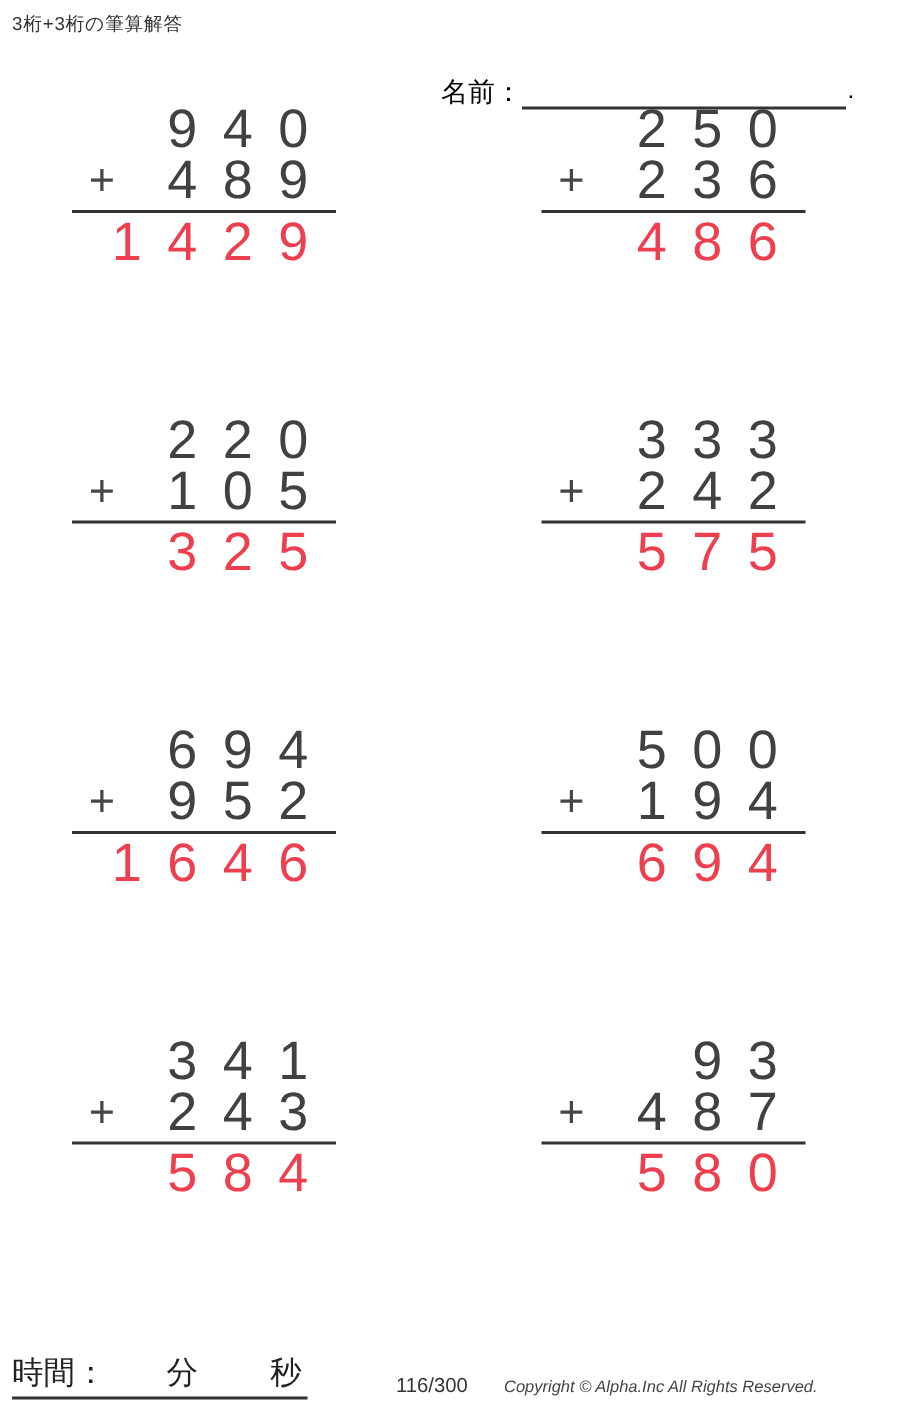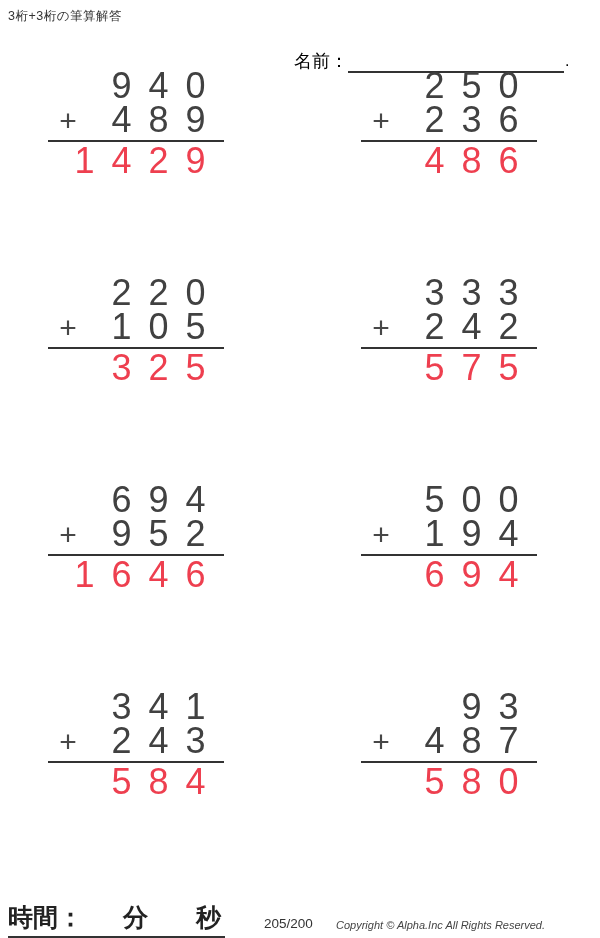--- a/index.html
+++ b/index.html
@@ -58,21 +58,21 @@
     border-top:2px solid var(--line-dark);
     margin:3px 0 2px 0;width:176px;
   }
   .answer-row .cell{color:var(--answer-red);}
   
   .time-line{
     position:absolute;left:8px;top:901px;
     display:inline-flex;align-items:flex-end;
     border-bottom:2px solid #333;
     padding:0 4px 2px 0;
-    font-size:25px;color:#222;font-weight:bold;
+    font-size:21px;color:#222;
   }
   .time-min{margin-left:40px;}
   .time-sec{margin-left:48px;}
   .page-number{
     position:absolute;left:264px;top:916px;
     font-size:13.5px;color:#333;
   }
   .copyright{
     position:absolute;left:336px;top:919px;
     font-size:11px;color:#444;font-style:italic;
@@ -265,14 +265,14 @@
         <span class="cell">0</span>
       </div>
   </div>
 </div>
 
 <div class="time-line">
   <span>時間：</span>
   <span class="time-min">分</span>
   <span class="time-sec">秒</span>
 </div>
-<div class="page-number">205/200</div>
+<div class="page-number">116/300</div>
 <div class="copyright">Copyright © Alpha.Inc All Rights Reserved.</div>
 
 </body></html>

